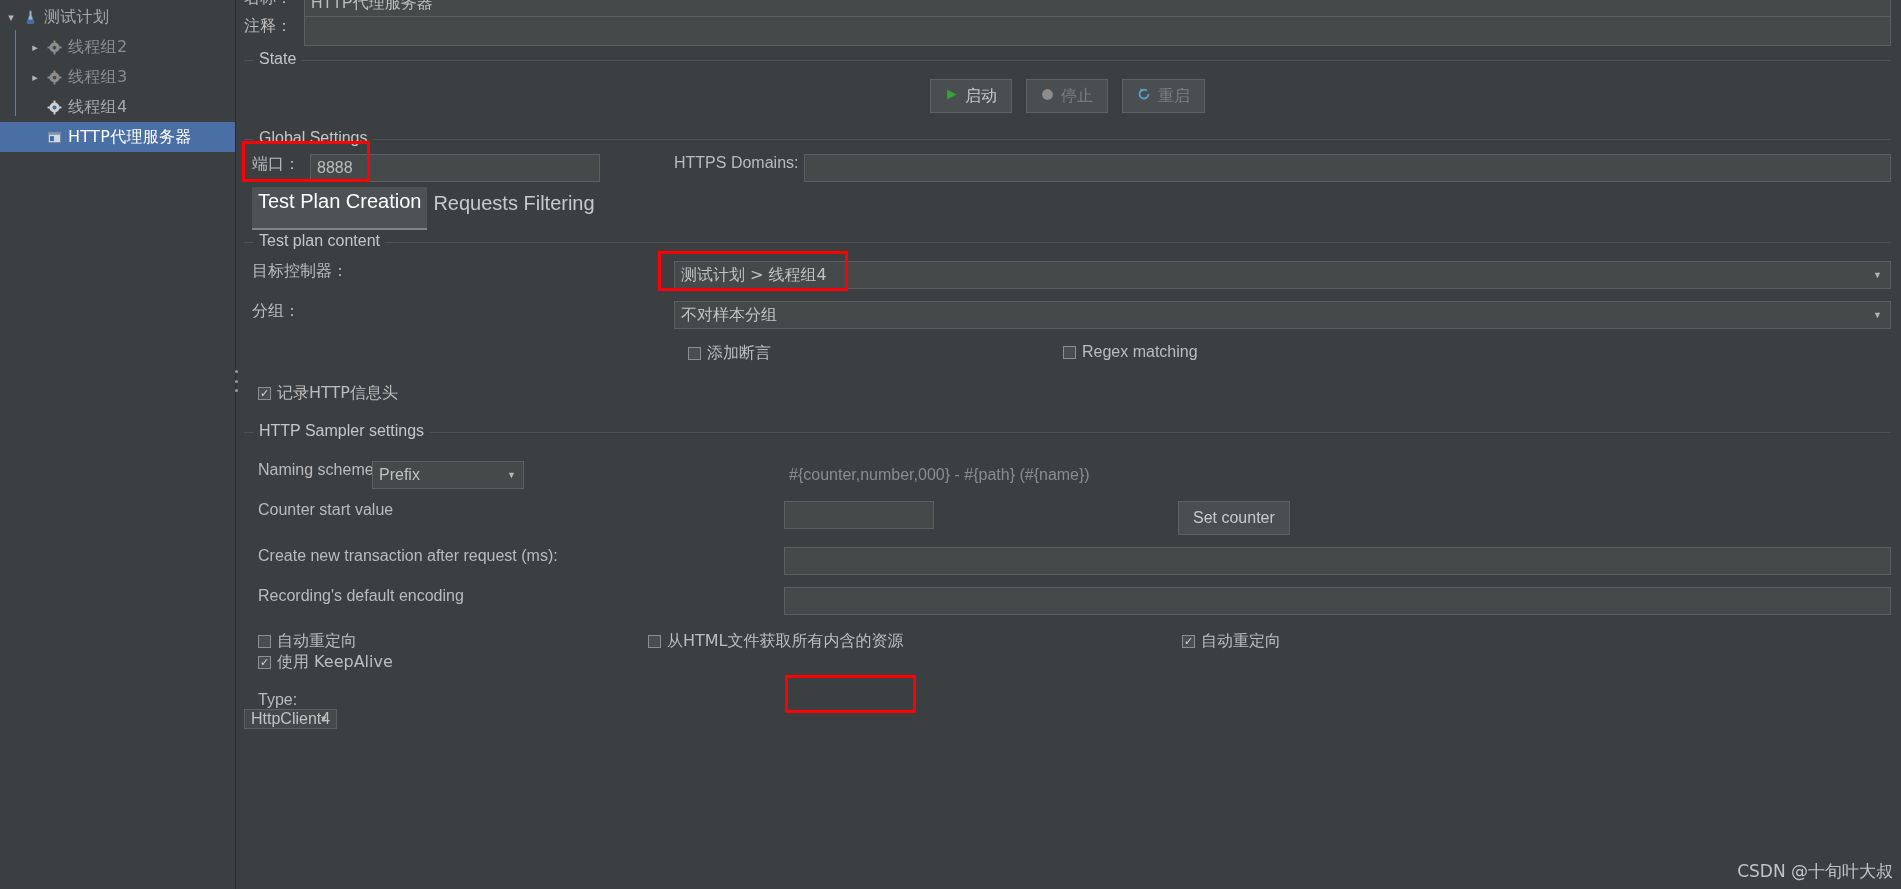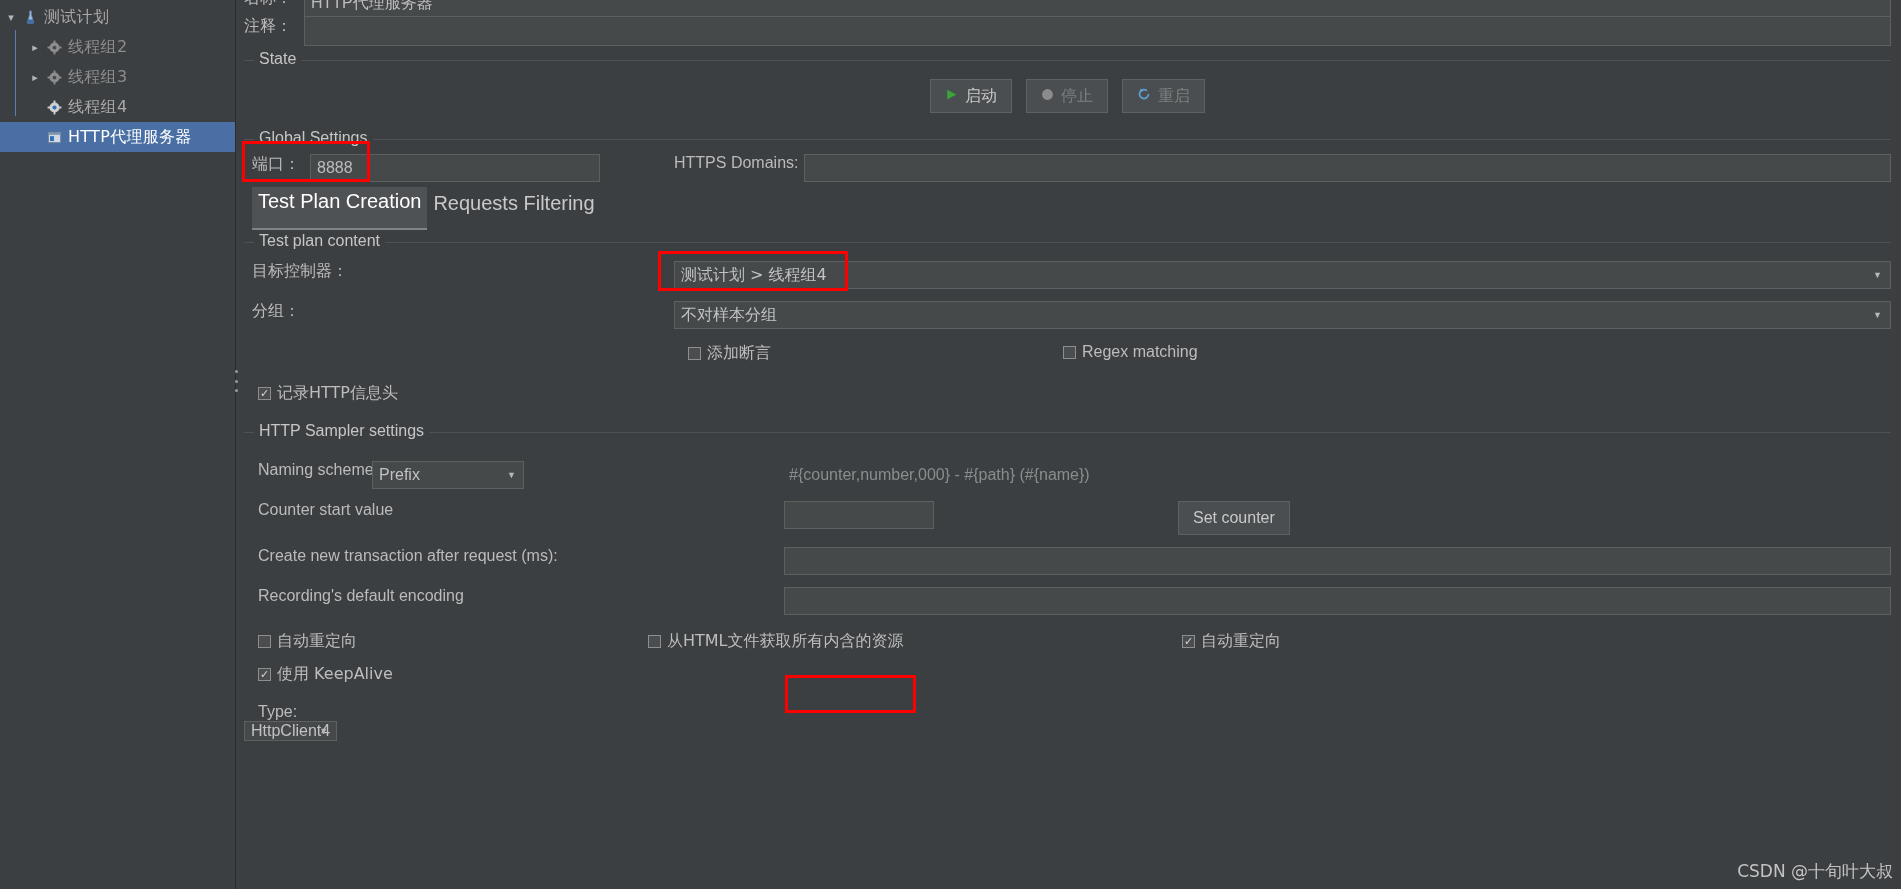--- a/index.html
+++ b/index.html
@@ -357,21 +357,21 @@
           <div class="cb" style="width:534px;">
             <span class="cbox"></span>
             <span class="lbl-cn">从HTML文件获取所有内含的资源</span>
           </div>
           <div class="cb">
             <span class="cbox on"></span>
             <span class="lbl-cn">自动重定向</span>
           </div>
         </div>
 
-        <div class="row" style="margin-top:12px; padding-left:14px;">
+        <div class="row" style="padding-left:14px;">
           <div class="cb">
             <span class="cbox on"></span>
             <span class="lbl-cn">使用 KeepAlive</span>
           </div>
         </div>
 
         <div class="row" style="margin-top:18px;flex-direction:column;">
           <div class="lbl" style="width:540px; padding-left:14px;">Type:</div>
           <div class="combo" style="flex:1;">
             <span>HttpClient4</span>

